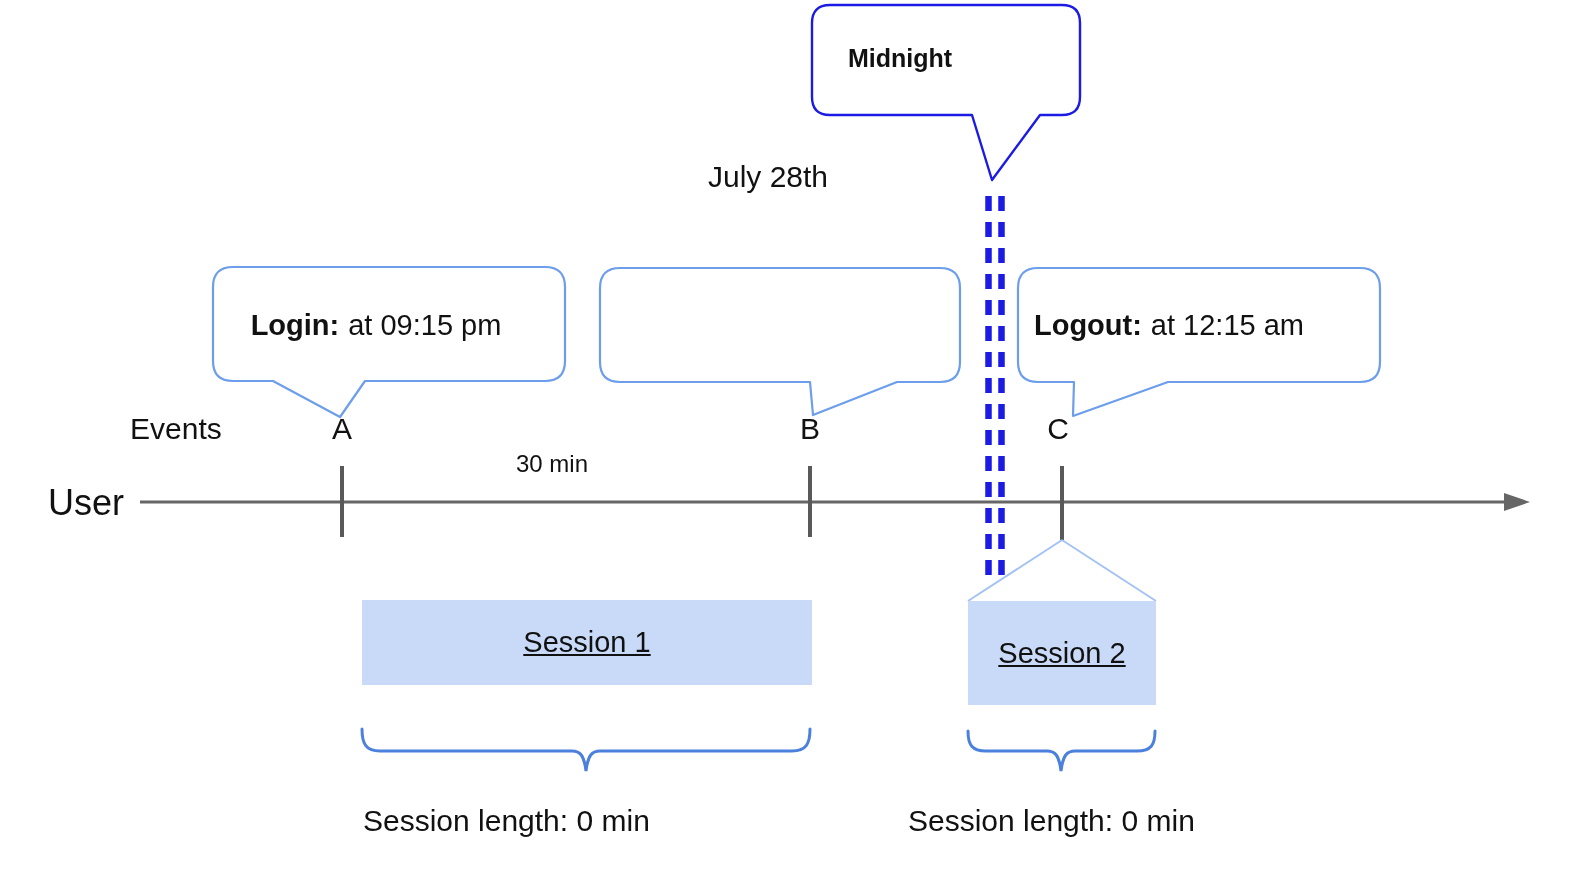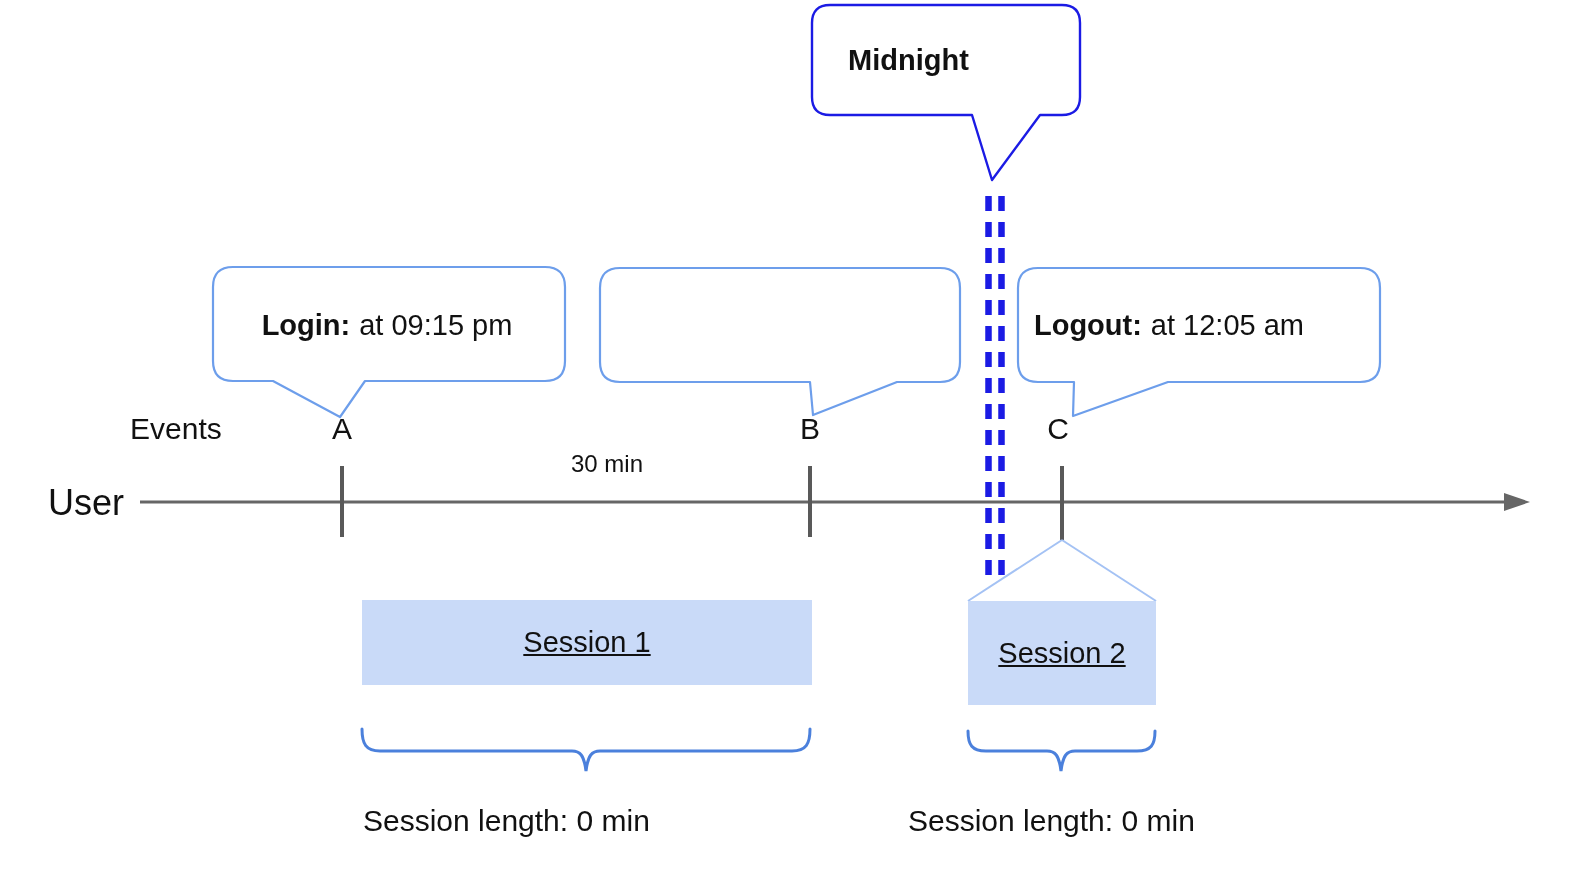--- a/index.html
+++ b/index.html
@@ -21,26 +21,26 @@
   .midnight-shape{fill:#ffffff;stroke:var(--dark-blue);stroke-width:2.4;stroke-linejoin:round;}
   .axis-line{stroke:var(--axis-gray);stroke-width:3;}
   .axis-head{fill:var(--axis-gray);}
   .tick{stroke:var(--tick-gray);stroke-width:4;}
   .dash-line{stroke:var(--dark-blue);stroke-width:6.5;stroke-dasharray:15 11;}
   .connector{stroke:var(--connector);stroke-width:2;}
   .brace{stroke:var(--brace);stroke-width:3;fill:none;stroke-linecap:round;}
 
   .label{position:absolute;white-space:nowrap;}
   .date-label{top:160px;width:220px;text-align:center;font-size:30px;}
-  .midnight-text{left:848px;top:44px;font-size:29px;font-weight:bold;}
+  .midnight-text{left:848px;top:44px;font-size:25px;font-weight:bold;}
   .callout-text{position:absolute;top:268px;height:114px;display:flex;align-items:center;justify-content:center;font-size:29px;white-space:nowrap;}
   .callout-text b{margin-right:9px;}
   .events-label{left:130px;top:412px;font-size:30px;}
   .event-id{top:412px;width:60px;text-align:center;font-size:30px;}
-  .interval-label{left:483px;top:450px;width:160px;text-align:right;font-size:24px;}
+  .interval-label{left:516px;top:450px;width:160px;text-align:left;font-size:24px;}
   .user-label{left:48px;top:482px;font-size:36px;text-align:right;}
   .session-box{position:absolute;top:600px;height:85px;background:var(--session-fill);display:flex;align-items:center;justify-content:center;font-size:29px;text-decoration:underline;}
   .length-label{top:804px;font-size:30px;}
 </style>
 </head>
 <body>
 
 <div class="canvas">
 
   <svg class="artwork" viewBox="0 0 1596 870" xmlns="http://www.w3.org/2000/svg">
@@ -63,30 +63,31 @@
     <path class="callout-shape" d="M 233 267 H 545 Q 565 267 565 287 V 361 Q 565 381 545 381 H 365 L 340 417 L 273 381 H 233 Q 213 381 213 361 V 287 Q 213 267 233 267 Z"></path>
 
     <path class="callout-shape" d="M 620 268 H 940 Q 960 268 960 288 V 362 Q 960 382 940 382 H 897 L 813 415 L 810 382 H 620 Q 600 382 600 362 V 288 Q 600 268 620 268 Z"></path>
 
     <path class="callout-shape" d="M 1038 268 H 1360 Q 1380 268 1380 288 V 362 Q 1380 382 1360 382 H 1168 L 1073 416 L 1074 382 H 1038 Q 1018 382 1018 362 V 288 Q 1018 268 1038 268 Z"></path>
 
     <path class="brace" d="M 362 729 C 362 744 366 751 380 751 L 572 751 C 580 751 584 755 586 771 C 588 755 592 751 600 751 L 792 751 C 806 751 810 744 810 729"></path>
     <path class="brace" d="M 968 731 C 968 745 972 751 986 751 L 1047 751 C 1055 751 1059 755 1061 771 C 1063 755 1067 751 1075 751 L 1137 751 C 1151 751 1155 745 1155 731"></path>
   </svg>
 
+  <div class="label date-label" style="left:658px">July 28th</div>
 
   <div class="label midnight-text">Midnight</div>
 
-  <div class="callout-text" style="left:211px;width:352px">
+  <div class="callout-text" style="left:200px;width:352px">
     <b>Login:</b>
     <span>at 09:15 pm</span>
   </div>
   <div class="callout-text" style="left:988px;width:362px">
     <b>Logout:</b>
-    <span>at 12:05 am</span>
+    <span>at 12:15 am</span>
   </div>
 
   <div class="label events-label">Events</div>
   <div class="label event-id" style="left:312px">A</div>
   <div class="label event-id" style="left:780px">B</div>
   <div class="label event-id" style="left:1028px">C</div>
   <div class="label interval-label">30 min</div>
   <div class="label user-label">User</div>
 
   <div class="session-box" style="left:362px;width:450px">

